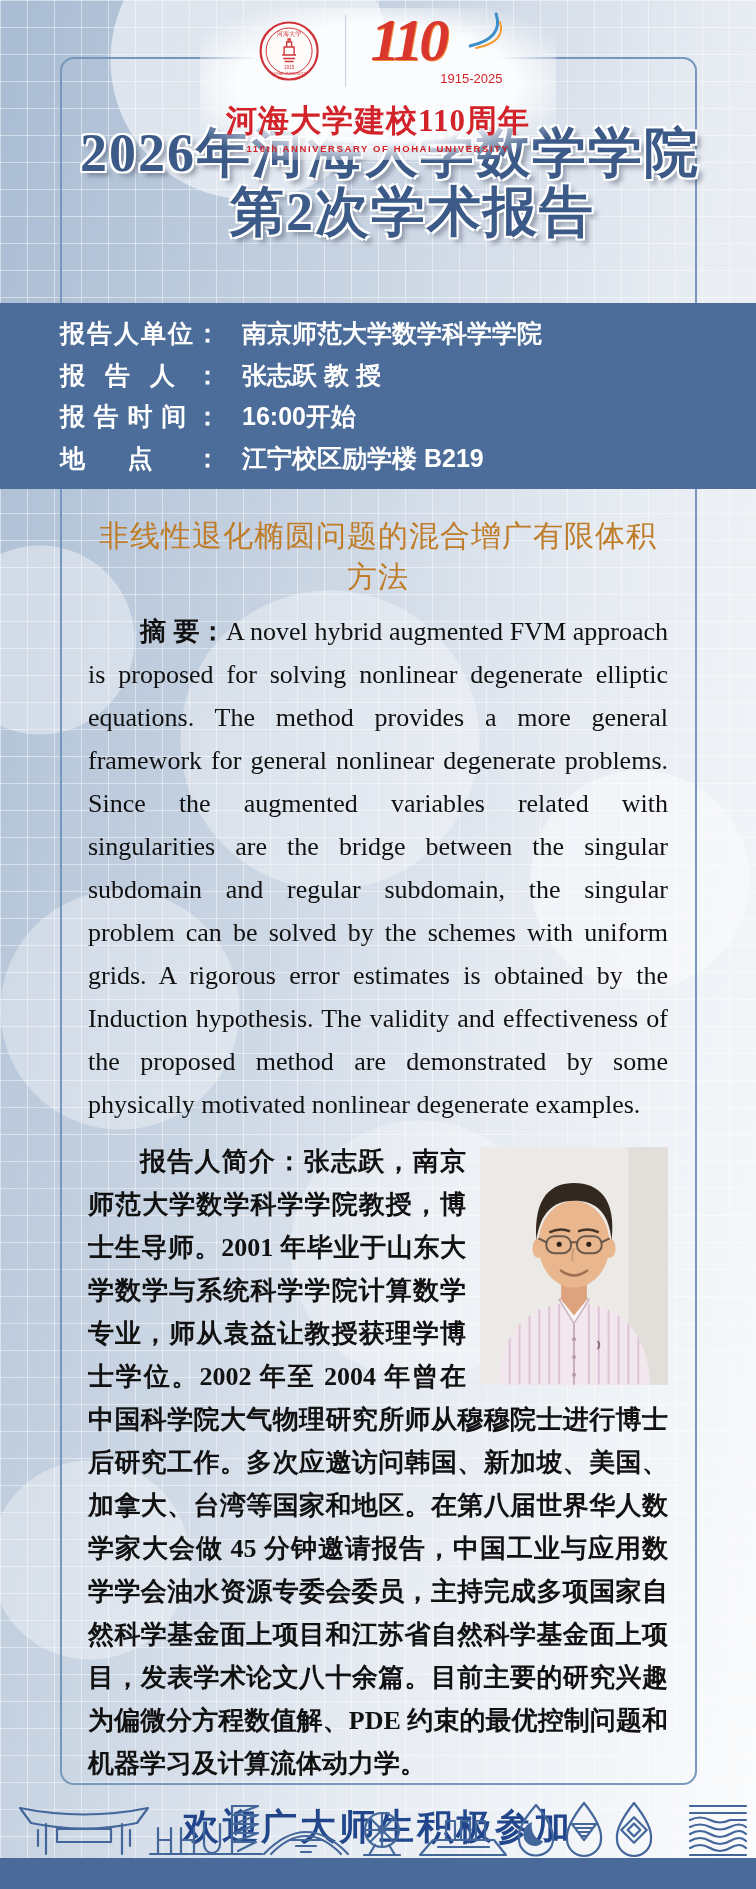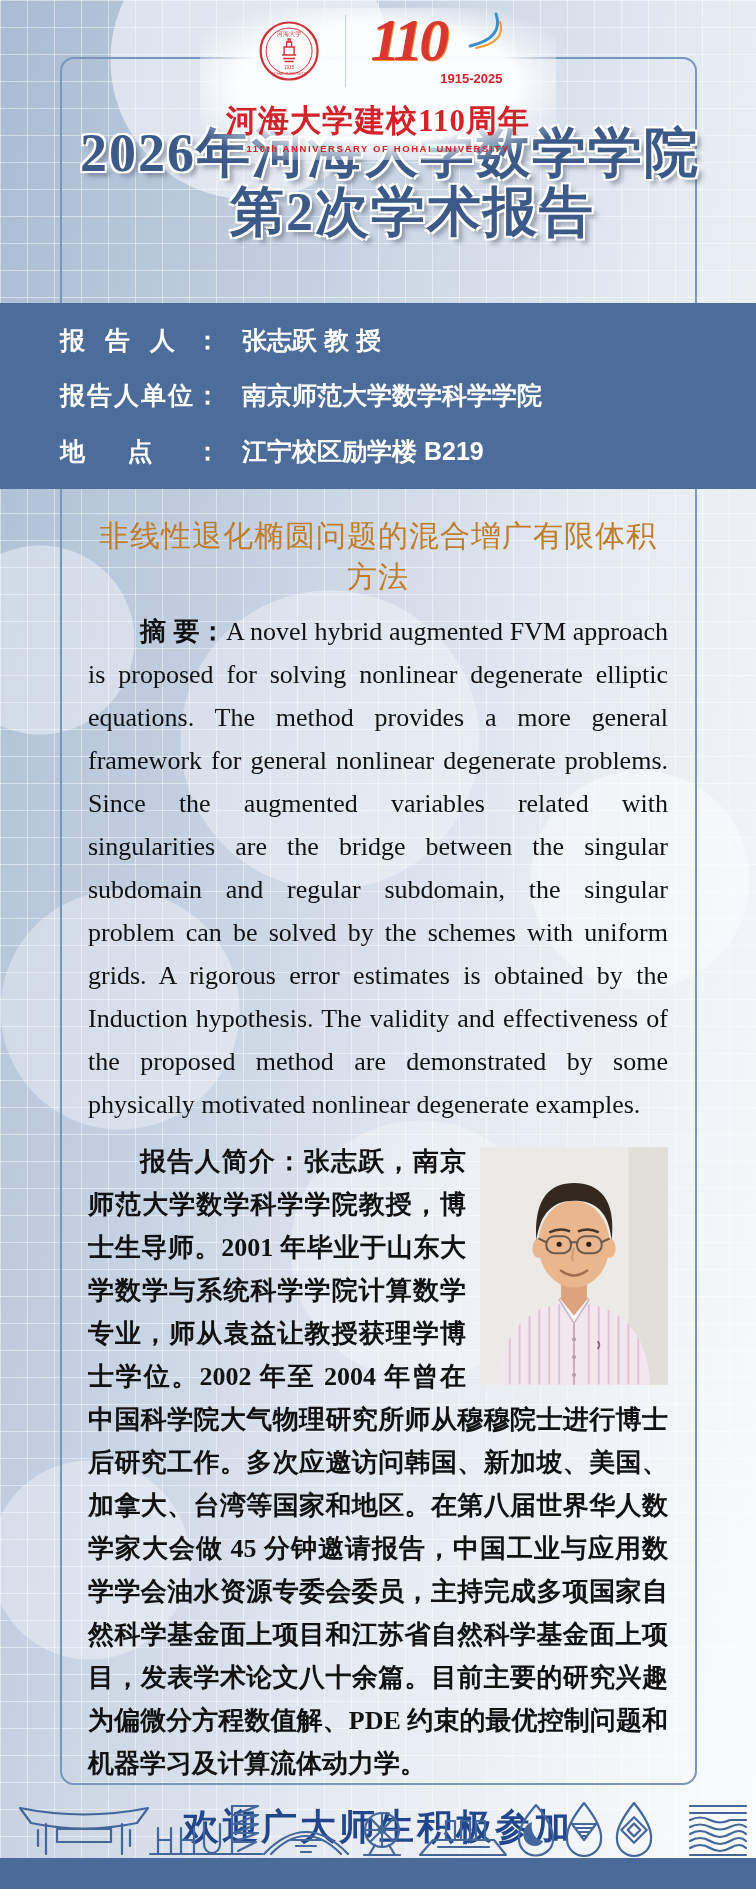--- a/index.html
+++ b/index.html
@@ -26,21 +26,21 @@
   
   .banner{position:absolute;top:8px;left:50%;transform:translateX(-50%);
     display:flex;flex-direction:column;align-items:center;z-index:3;
     padding:6px 26px;background:radial-gradient(ellipse at center, rgba(252,253,254,.97) 55%, rgba(252,253,254,0) 85%);}
   .banner-row{display:flex;align-items:center;gap:24px;}
   .divider{width:1px;height:72px;background:#c4cfdc;}
   .anniv-110{position:relative;width:128px;height:74px;}
   .anniv-110 .num{position:absolute;left:0;top:-8px;font-family:"Liberation Serif",serif;
     font-style:italic;font-weight:bold;font-size:60px;color:#d9372e;letter-spacing:-4px;
     text-shadow:1px 1px 0 #f08b3b;}
-  .anniv-110 .years{position:absolute;right:-4px;bottom:2px;color:#d2232a;font-weight:bold;font-size:13px;}
+  .anniv-110 .years{position:absolute;right:-4px;bottom:2px;color:#d2232a;font-weight:normal;font-size:13px;}
   .swoosh{position:absolute;right:-8px;top:-6px;}
   .anniv-cn{margin-top:12px;color:#d2232a;font-weight:bold;font-size:31px;letter-spacing:1px;
     font-family:"Liberation Serif",serif;}
   .anniv-en{margin-top:1px;color:#d2232a;font-weight:bold;font-size:9.5px;letter-spacing:1.6px;}
   
   .main-title{position:absolute;top:124px;left:12px;width:100%;text-align:center;z-index:2;
     font-family:"Liberation Serif",serif;font-weight:bold;color:#3c5a88;line-height:1.1;}
   .main-title .t1{font-size:54px;letter-spacing:2px;
     text-shadow:-2px -2px 0 #fff,2px -2px 0 #fff,-2px 2px 0 #fff,2px 2px 0 #fff,5px 5px 5px rgba(50,60,85,.45);}
   .main-title .t2{font-size:54px;letter-spacing:2px;
@@ -101,24 +101,27 @@
     <div class="anniv-en">110th ANNIVERSARY OF HOHAI UNIVERSITY</div>
   </div>
 
   <div class="main-title">
     <div class="t1">2026年河海大学数学学院</div>
     <div class="t2">第2次学术报告</div>
   </div>
 
   <div class="info-band">
     <div class="info-row">
+      <span class="info-label">报告人单位：</span><span class="info-value">南京师范大学数学科学学院</span>
+    </div>
+    <div class="info-row">
       <span class="info-label">报告人：</span><span class="info-value">张志跃 教 授</span>
     </div>
     <div class="info-row">
-      <span class="info-label">报告人单位：</span><span class="info-value">南京师范大学数学科学学院</span>
+      <span class="info-label">报告时间：</span><span class="info-value">16:00开始</span>
     </div>
     <div class="info-row">
       <span class="info-label">地点：</span><span class="info-value">江宁校区励学楼 B219</span>
     </div>
   </div>
 
   <div class="content">
     <h2 class="talk-title">非线性退化椭圆问题的混合增广有限体积方法</h2>
 
     <p class="abstract"><span class="abs-label">摘  要：</span><span>A novel hybrid augmented FVM approach is proposed for solving nonlinear degenerate elliptic equations. The method provides a more general framework for general nonlinear degenerate problems. Since the augmented variables related with singularities are the bridge between the singular subdomain and regular subdomain, the singular problem can be solved by the schemes with uniform grids. A rigorous error estimates is obtained by the Induction hypothesis. The validity and effectiveness of the proposed method are demonstrated by some physically motivated nonlinear degenerate examples.</span></p>

